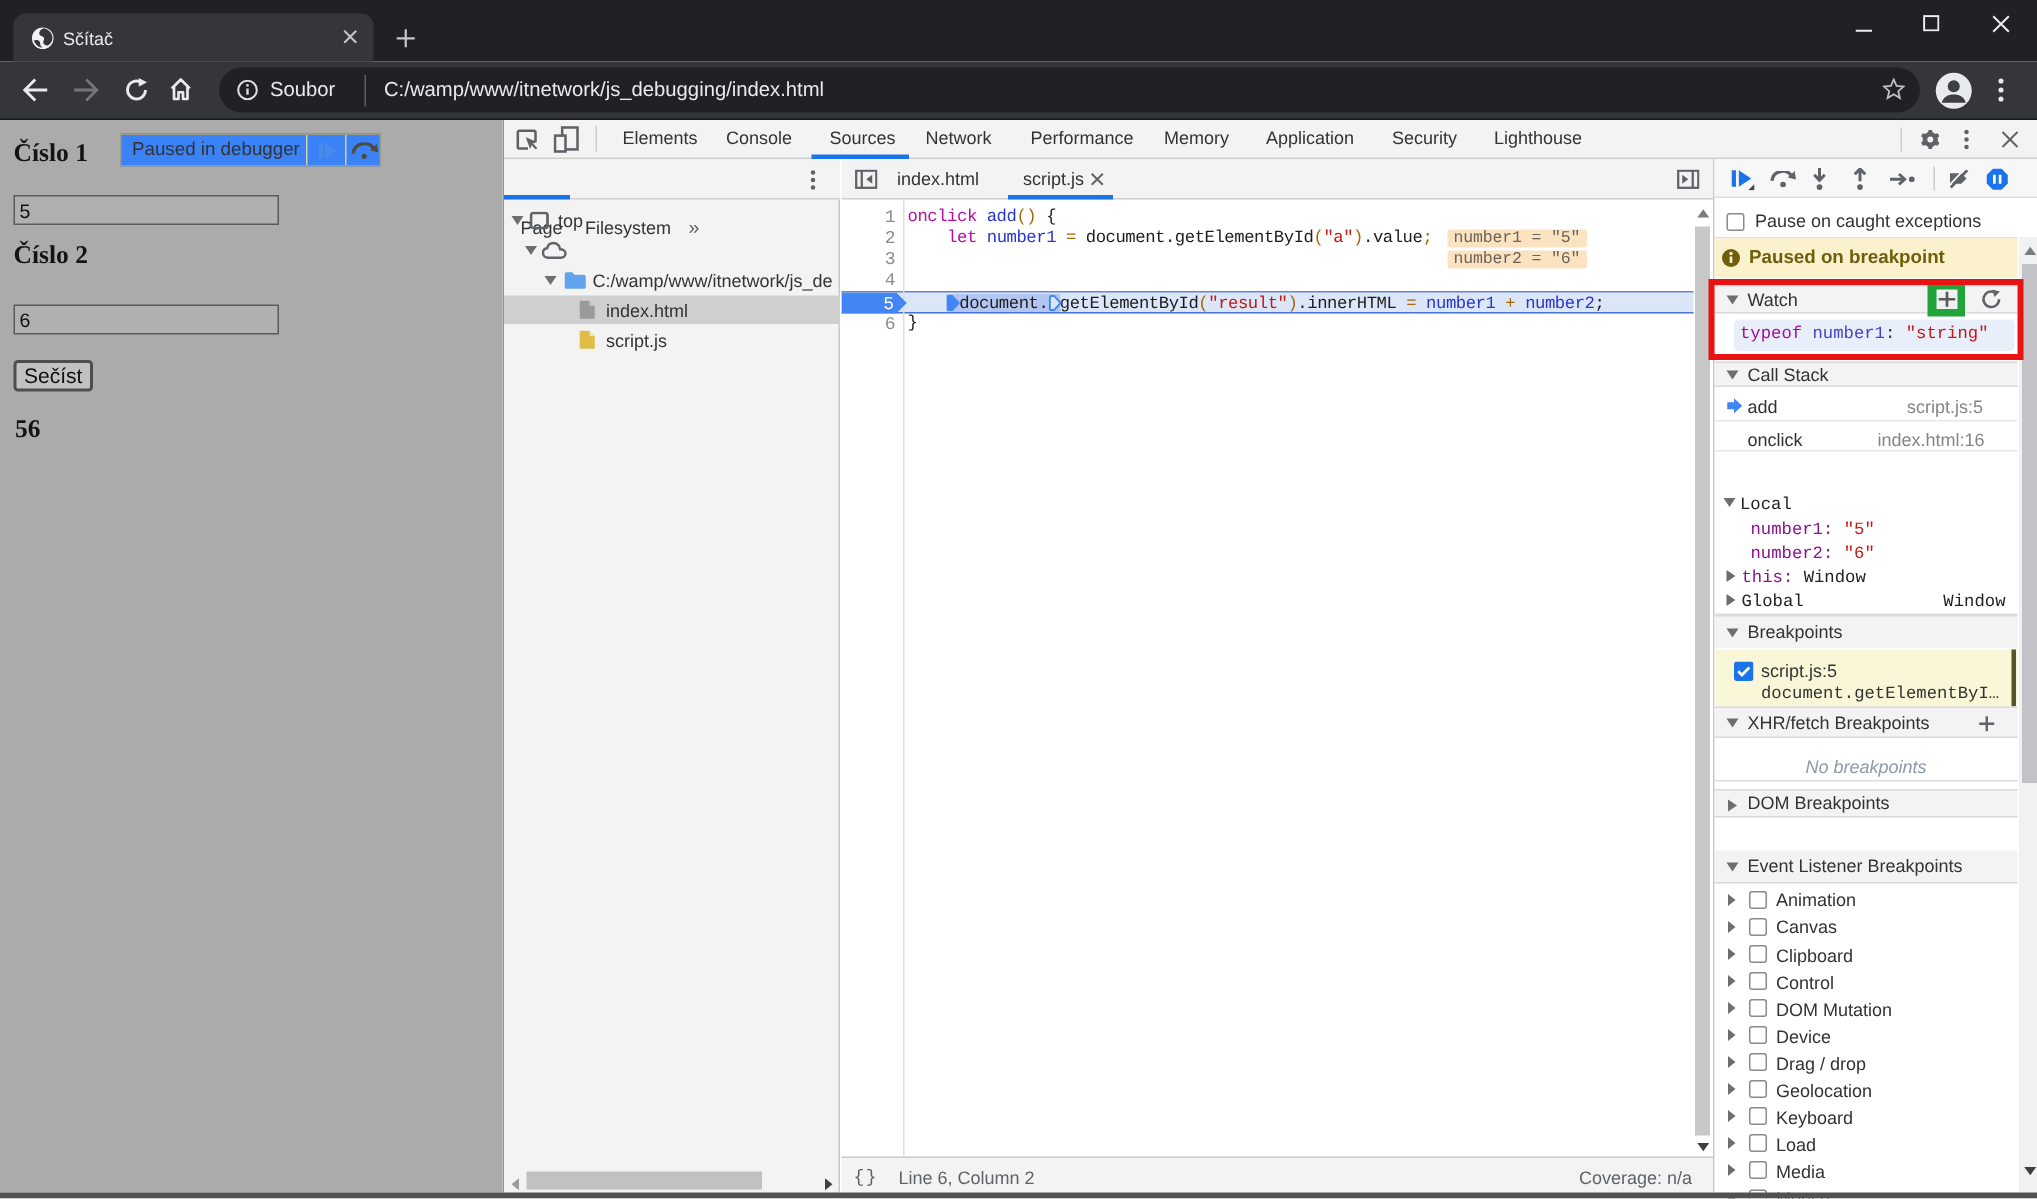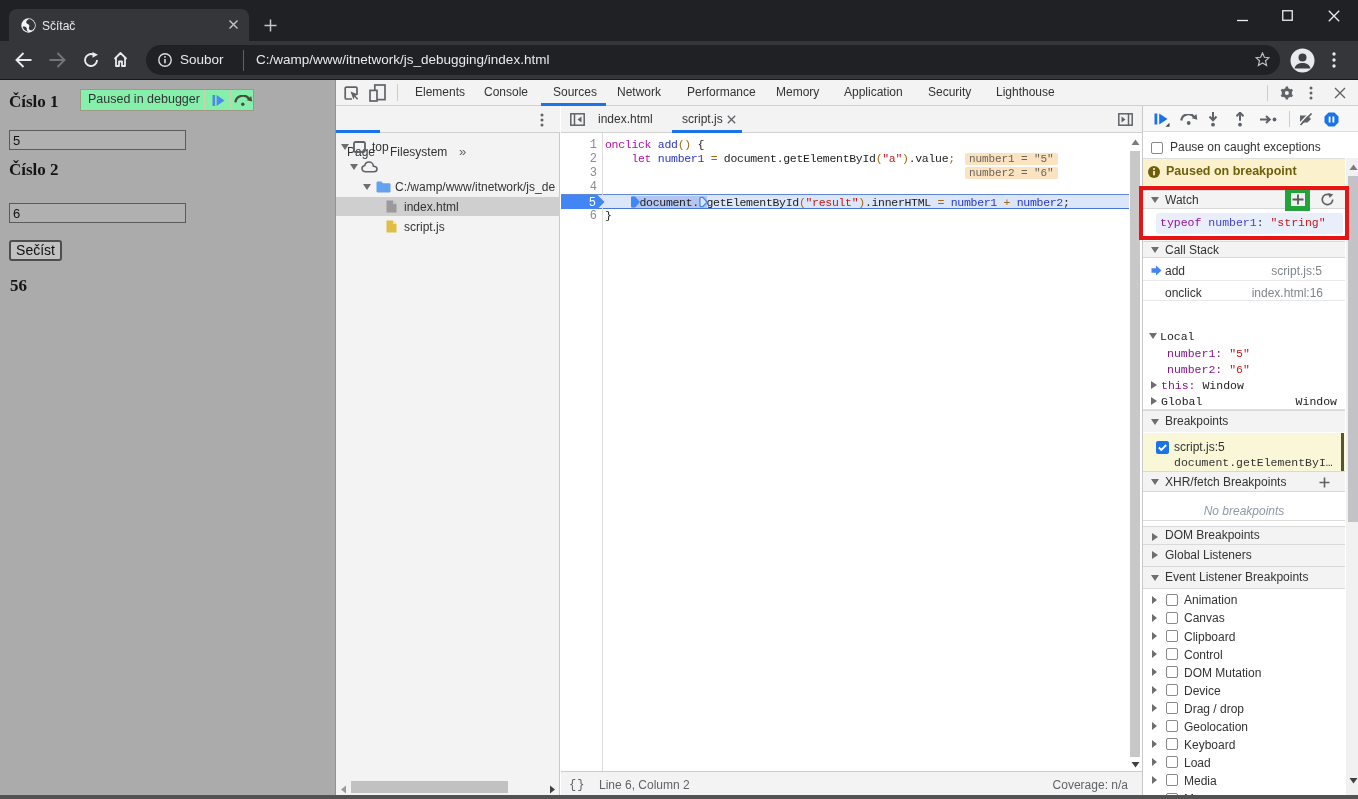--- a/index.html
+++ b/index.html
@@ -14,21 +14,21 @@
   #tabtitle { left:42px; top:19px; color:#e8eaed; font-size:12px; }
   #toolbar { left:0; top:41px; width:1358px; height:39px; background:#35363a; border-bottom:1px solid #17181a; }
   #omnibox { left:146px; top:45px; width:1134px; height:30px; border-radius:15px; background:#202124; color:#e8eaed; }
   .urltext { font-size:13.5px; color:#e8eaed; }
 
   
   #page { left:0; top:80px; width:335px; height:715px; background:#ababab; color:#141414; }
   #page .serif { font-family:"Liberation Serif", serif; font-size:17px;font-weight:bold; }
   .pginput { position:absolute; left:9px; width:177px; height:20px; border:1px solid #5a5a5a; background:#b0b0b0; font-size:13px; color:#111; padding-left:3px; line-height:19px; }
   #secist { left:9px; top:160px; width:53px; height:21px; background:#c2c2c2; border:2px solid #4e4e4e; border-radius:3px; font-size:14px; color:#0f0f0f; text-align:center; line-height:17px; }
-  #pausedbanner { left:80px; top:89px; width:174px; height:22px; background:#86efac; border:1px solid #9a9a85; font-size:12.5px; color:#333; }
+  #pausedbanner { left:80px; top:89px; width:174px; height:22px; background:#3b82f6; border:1px solid #9a9a85; font-size:12.5px; color:#333; }
 
   
   #devtools { left:335px; top:80px; width:1023px; height:715px; background:#fff; border-left:1px solid #919191; }
   #dtbar { left:0; top:0; width:1023px; height:26px; background:#f3f3f3; border-bottom:1px solid #d0d0d0; }
   .dttab { position:absolute; top:0; height:26px; line-height:25px; font-size:12px; color:#333; }
   #srcunder { left:205px; top:23px; width:65px; height:3px; background:#1a73e8; }
 
   
   #nav { left:0; top:26px; width:224px; height:689px; background:#f3f3f3; border-right:1px solid #c9c9c9; }
   #navtabs { left:0; top:0; width:224px; height:27px; border-bottom:1px solid #d0d0d0; background:#f3f3f3; }
@@ -425,24 +425,20 @@
           <path d="M5.5 0.5 V10.5 M0.5 5.5 H10.5" stroke="#5f6368" stroke-width="1.6"></path>
         </svg>
     </div>
     <div class="abs" style="left:0;top:398px;width:202px;text-align:center;font-size:12px;font-style:italic;color:#8e99a8;">No breakpoints</div>
     <div class="abs" style="left:0;top:414px;width:202px;height:1px;background:#ddd;"></div>
 
     <div class="shead" style="top:420px;height:18.5px;line-height:17px;">
       <span class="tri trir" style="position:absolute;left:9px;top:6px;"></span>
       <span style="position:absolute;left:22px;">DOM Breakpoints</span>
     </div>
-    <div class="shead" style="top:438.5px;height:22px;line-height:21px;border-top:none;">
-      <span class="tri trir" style="position:absolute;left:9px;top:6px;"></span>
-      <span style="position:absolute;left:22px;">Global Listeners</span>
-    </div>
     <div class="shead" style="top:460.5px;height:22px;line-height:21px;border-top:none;">
       <span class="tri trid" style="position:absolute;left:8px;top:8px;"></span>
       <span style="position:absolute;left:22px;">Event Listener Breakpoints</span>
     </div>
     <div id="evlist">
     <div class="abs" style="left:0;top:485.4px;width:202px;height:18px;">
       <span class="tri trir" style="position:absolute;left:9px;top:4.5px;border-top-width:4px;border-bottom-width:4px;border-left-width:5.5px;"></span>
       <div class="cb" style="left:22.5px;top:2.5px;"></div>
       <span style="position:absolute;left:41px;top:2px;font-size:12px;color:#333;">Animation</span>
     </div>

